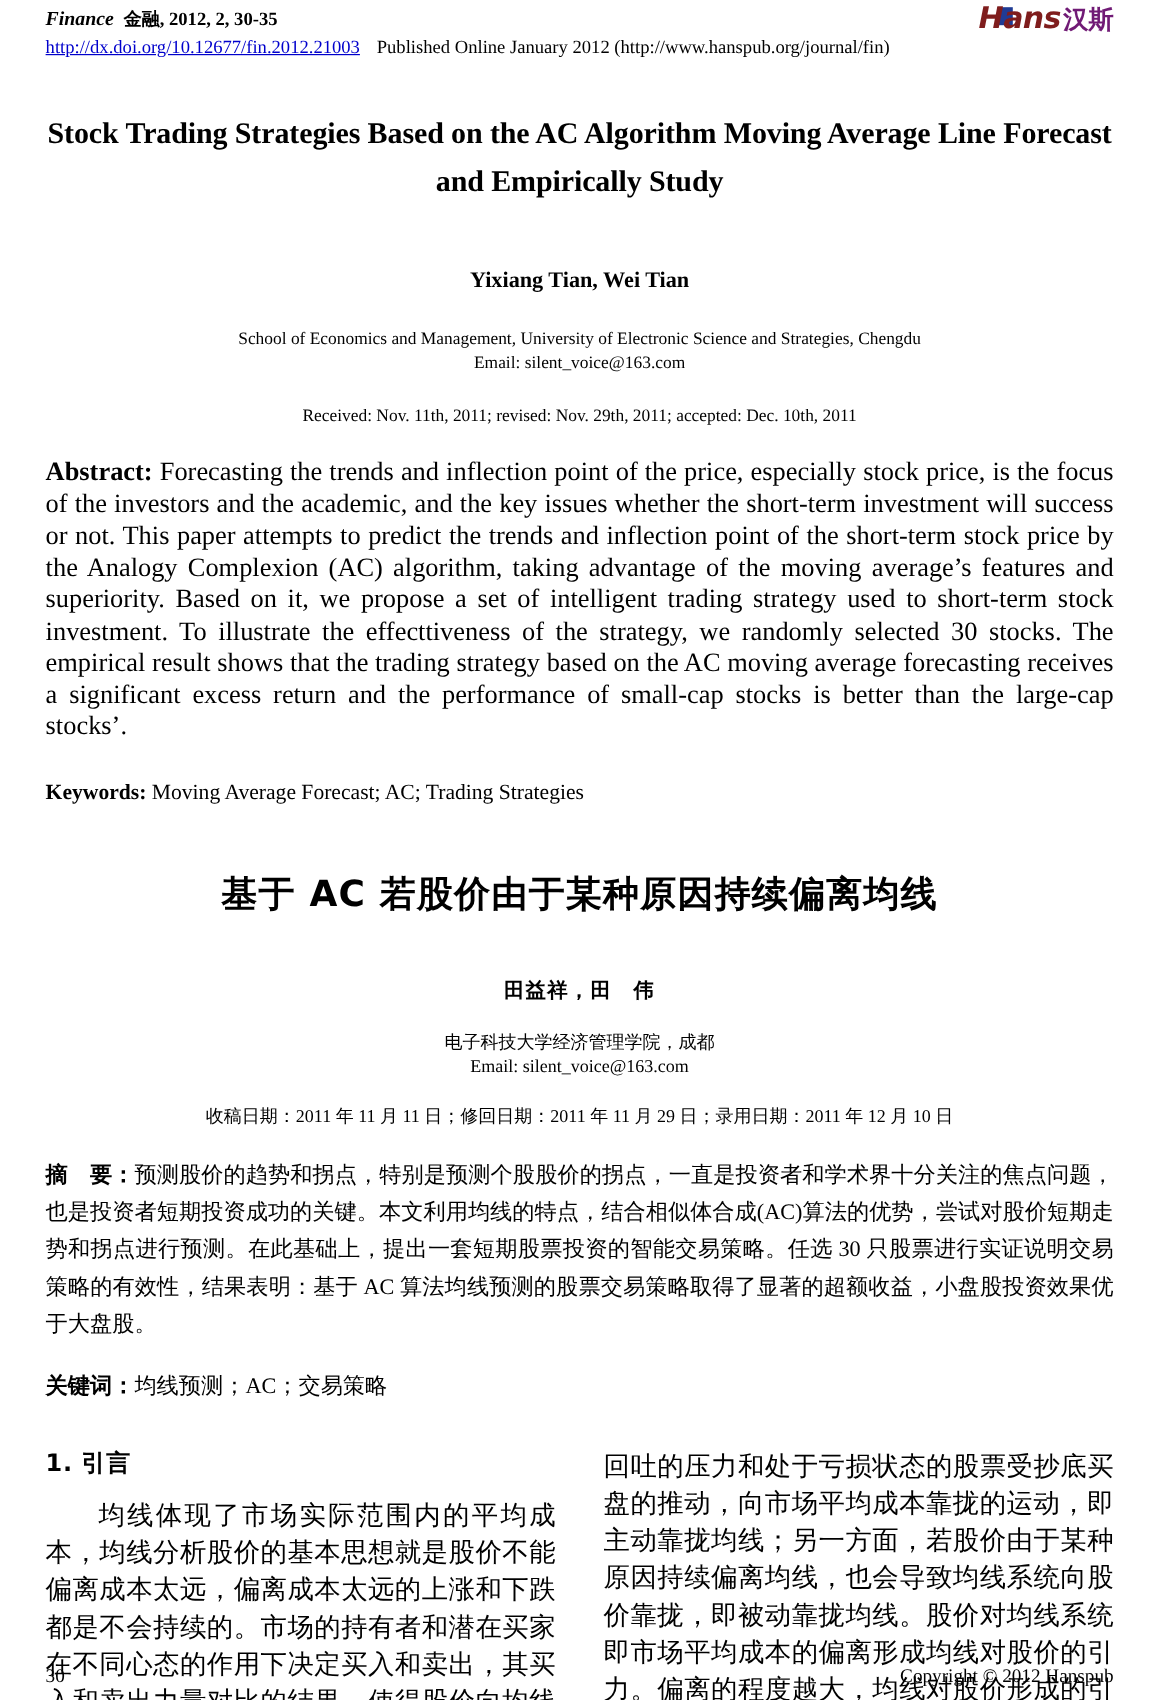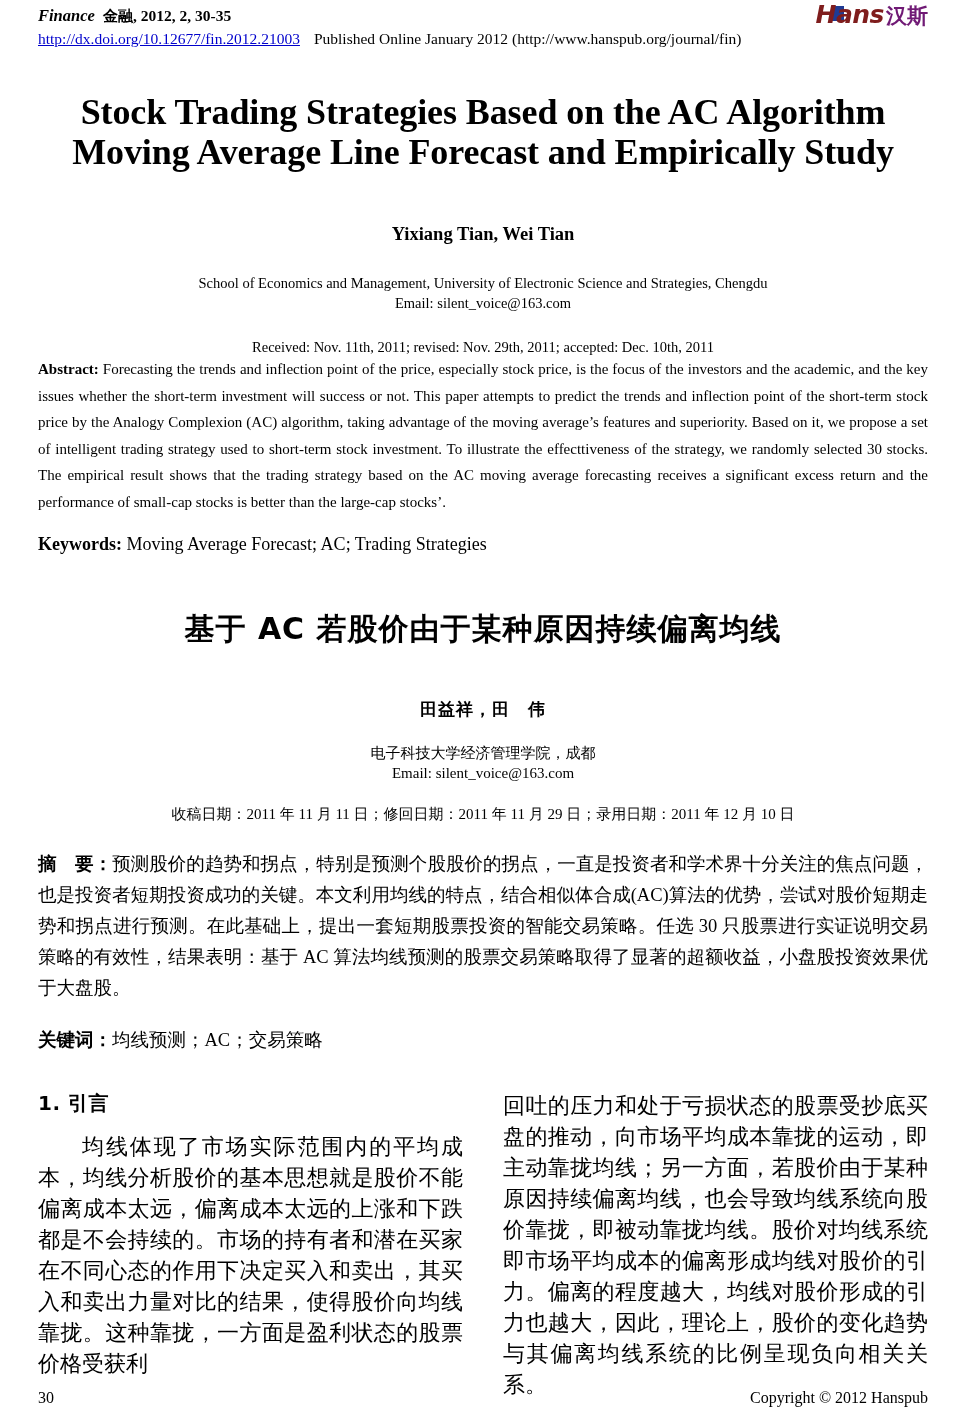--- a/index.html
+++ b/index.html
@@ -102,21 +102,21 @@
   }
 
   
   .title-block {
     margin-top: 32px;
     text-align: center;
   }
   .paper-title {
     font-family: "Liberation Serif", "DejaVu Serif", serif;
     font-weight: bold;
-    font-size: 36px;
+    font-size: 25px;
     line-height: 40px;
     letter-spacing: -0.1px;
   }
 
   .authors-en {
     margin-top: 52px;
     text-align: center;
     font-weight: bold;
     font-size: 18.5px;
   }
@@ -127,31 +127,32 @@
     line-height: 20px;
   }
   .dates-en {
     margin-top: 26px;
     text-align: center;
     font-size: 14.5px;
   }
 
   
   .abstract {
-    font-size: 15px;
+    margin-top: 24px;
+    font-size: 22px;
     line-height: 26.5px;
     text-align: justify;
     text-justify: inter-word;
   }
   .abstract .lead,
   .keywords .lead {
     font-weight: bold;
   }
   .keywords {
-    margin-top: 16px;
+    margin-top: 28px;
     font-size: 18px;
     line-height: 26px;
   }
 
   
   .title-cn {
     margin-top: 52px;
     text-align: center;
     font-family: "DejaVu Sans", sans-serif;
     font-weight: bold;

